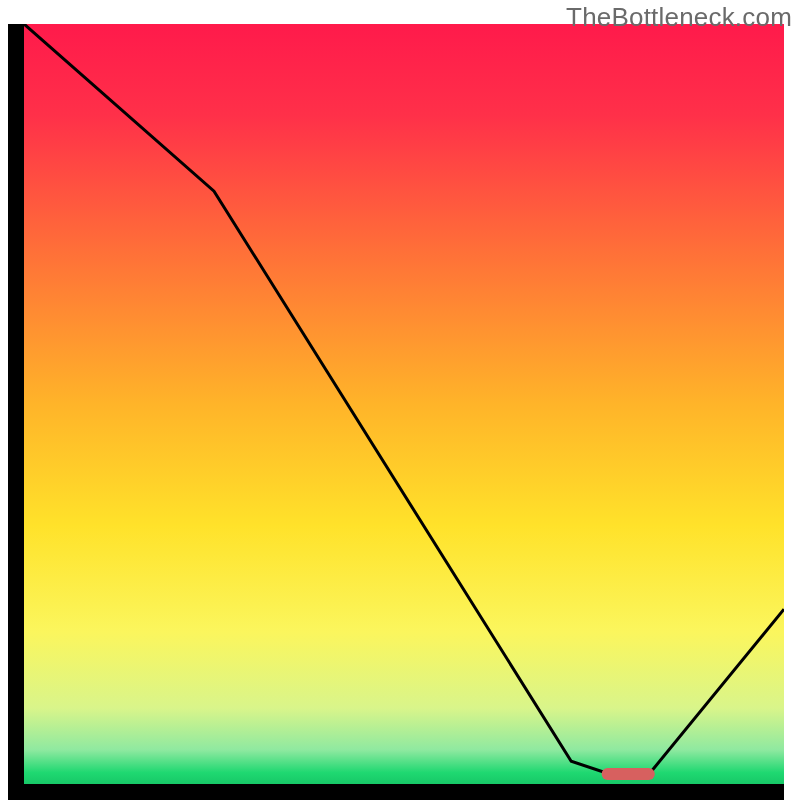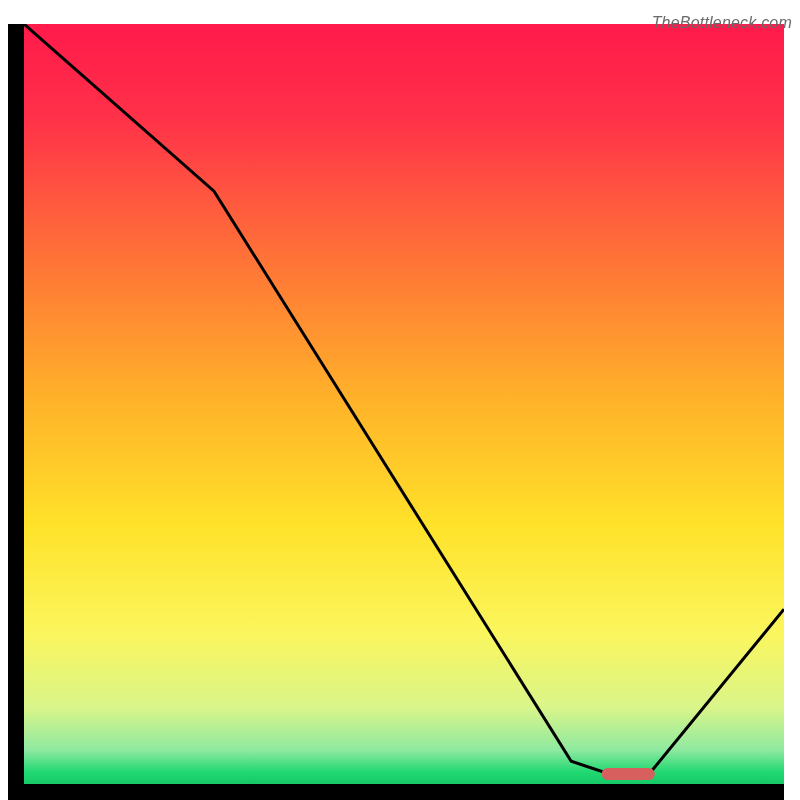--- a/index.html
+++ b/index.html
@@ -10,28 +10,27 @@
     background: #ffffff;
     font-family: Arial, Helvetica, sans-serif;
   }
   #container {
     position: relative;
     width: 800px;
     height: 800px;
   }
   #watermark {
     position: absolute;
-    top: 14px;
+    top: 2px;
     right: 8px;
     color: #6a6a6a;
-    font-size: 16px;
+    font-size: 26px;
     font-weight: 500;
     letter-spacing: 0.2px;
     z-index: 10;
-    font-style: italic;
   }
   svg {
     display: block;
   }
 </style>
 </head>
 <body>
 <div id="container">
   <div id="watermark">TheBottleneck.com</div>
   <svg id="chart-svg" width="800" height="800" viewBox="0 0 800 800">

